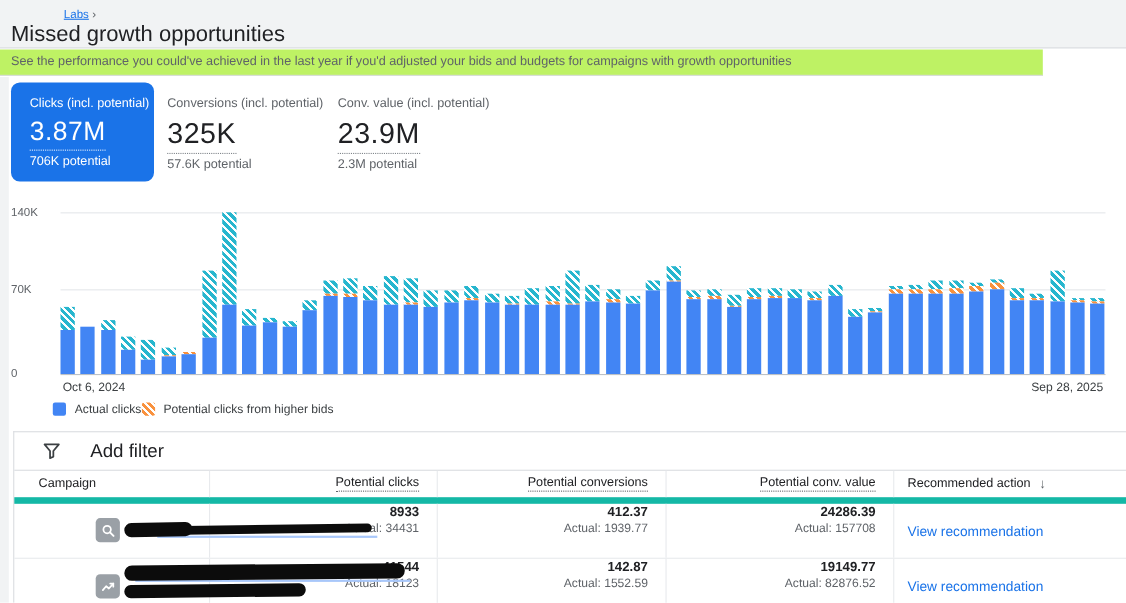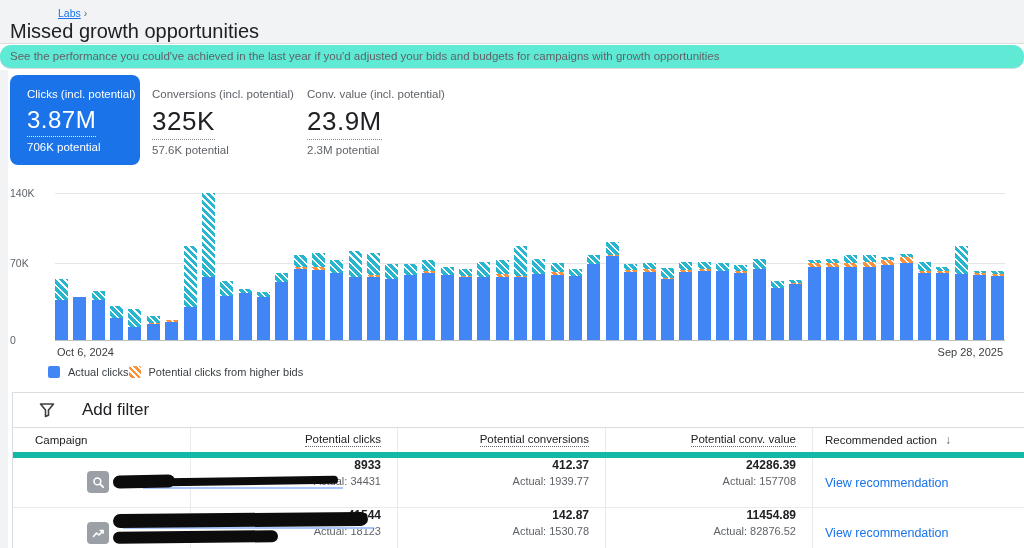--- a/index.html
+++ b/index.html
@@ -7,23 +7,23 @@
     font-family:"Liberation Sans","DejaVu Sans",sans-serif; color:#202124; }
   .stage { position:relative; width:1024px; height:548px; }
 
   
   .header { position:absolute; left:0; top:0; width:1024px; height:44px;
     background:#f1f3f4; border-bottom:1px solid #dadce0; padding:7px 0 0 10px; }
   .breadcrumb { font-size:10.5px; }
   .breadcrumb a { color:#1a73e8; text-decoration:underline; cursor:pointer;padding-left:48px; }
   .breadcrumb .sep { color:#5f6368; margin-left:3px; }
   .page-title { font-size:20px; color:#202124; margin-top:1px; font-weight:400; }
-  .subheader { position:absolute; left:0; top:45px; width:1024px; height:24px;
-    background:#5eead4; border-bottom:1px solid #dadce0; padding:5px 0 0 10px;
-    font-size:11.5px; color:#5f6368;border-radius:11px; }
+  .subheader { position:absolute; left:0; top:45px; width:948px; height:24px;
+    background:#bef264; border-bottom:1px solid #dadce0; padding:5px 0 0 10px;
+    font-size:11.5px; color:#5f6368; }
   .left-gutter { position:absolute; left:0; top:70px; width:8px; height:478px; background:#f1f3f4; }
 
   
   .card { position:absolute; cursor:pointer; }
   .card-selected { left:10px; top:75px; width:130px; height:90px; background:#1a73e8;
     border-radius:8px; color:#fff; padding:13px 0 0 17px; }
   .card-selected .card-label { color:#fff; }
   .card-plain { top:84px; padding-top:4px; }
   .card-2 { left:152px; }
   .card-3 { left:307px; }
@@ -449,24 +449,24 @@
           <div class="scribble" style="left:100px; top:5px; width:255px; height:14px; transform:rotate(-0.5deg);"></div>
           <div class="scribble" style="left:100px; top:23px; width:165px; height:12px; transform:rotate(-0.6deg);"></div>
         </div>
       </div>
       <div class="col col-clicks num-cell">
         <span class="num-main">41544</span>
         <span class="num-actual">Actual: 18123</span>
       </div>
       <div class="col col-conv num-cell">
         <span class="num-main">142.87</span>
-        <span class="num-actual">Actual: 1530.78</span>
+        <span class="num-actual">Actual: 1552.59</span>
       </div>
       <div class="col col-value num-cell">
-        <span class="num-main">11454.89</span>
+        <span class="num-main">19149.77</span>
         <span class="num-actual">Actual: 82876.52</span>
       </div>
       <div class="col col-action action-cell">
         <span class="action-link">View recommendation</span>
       </div>
     </div>
 
   </div>
 </div>
 

